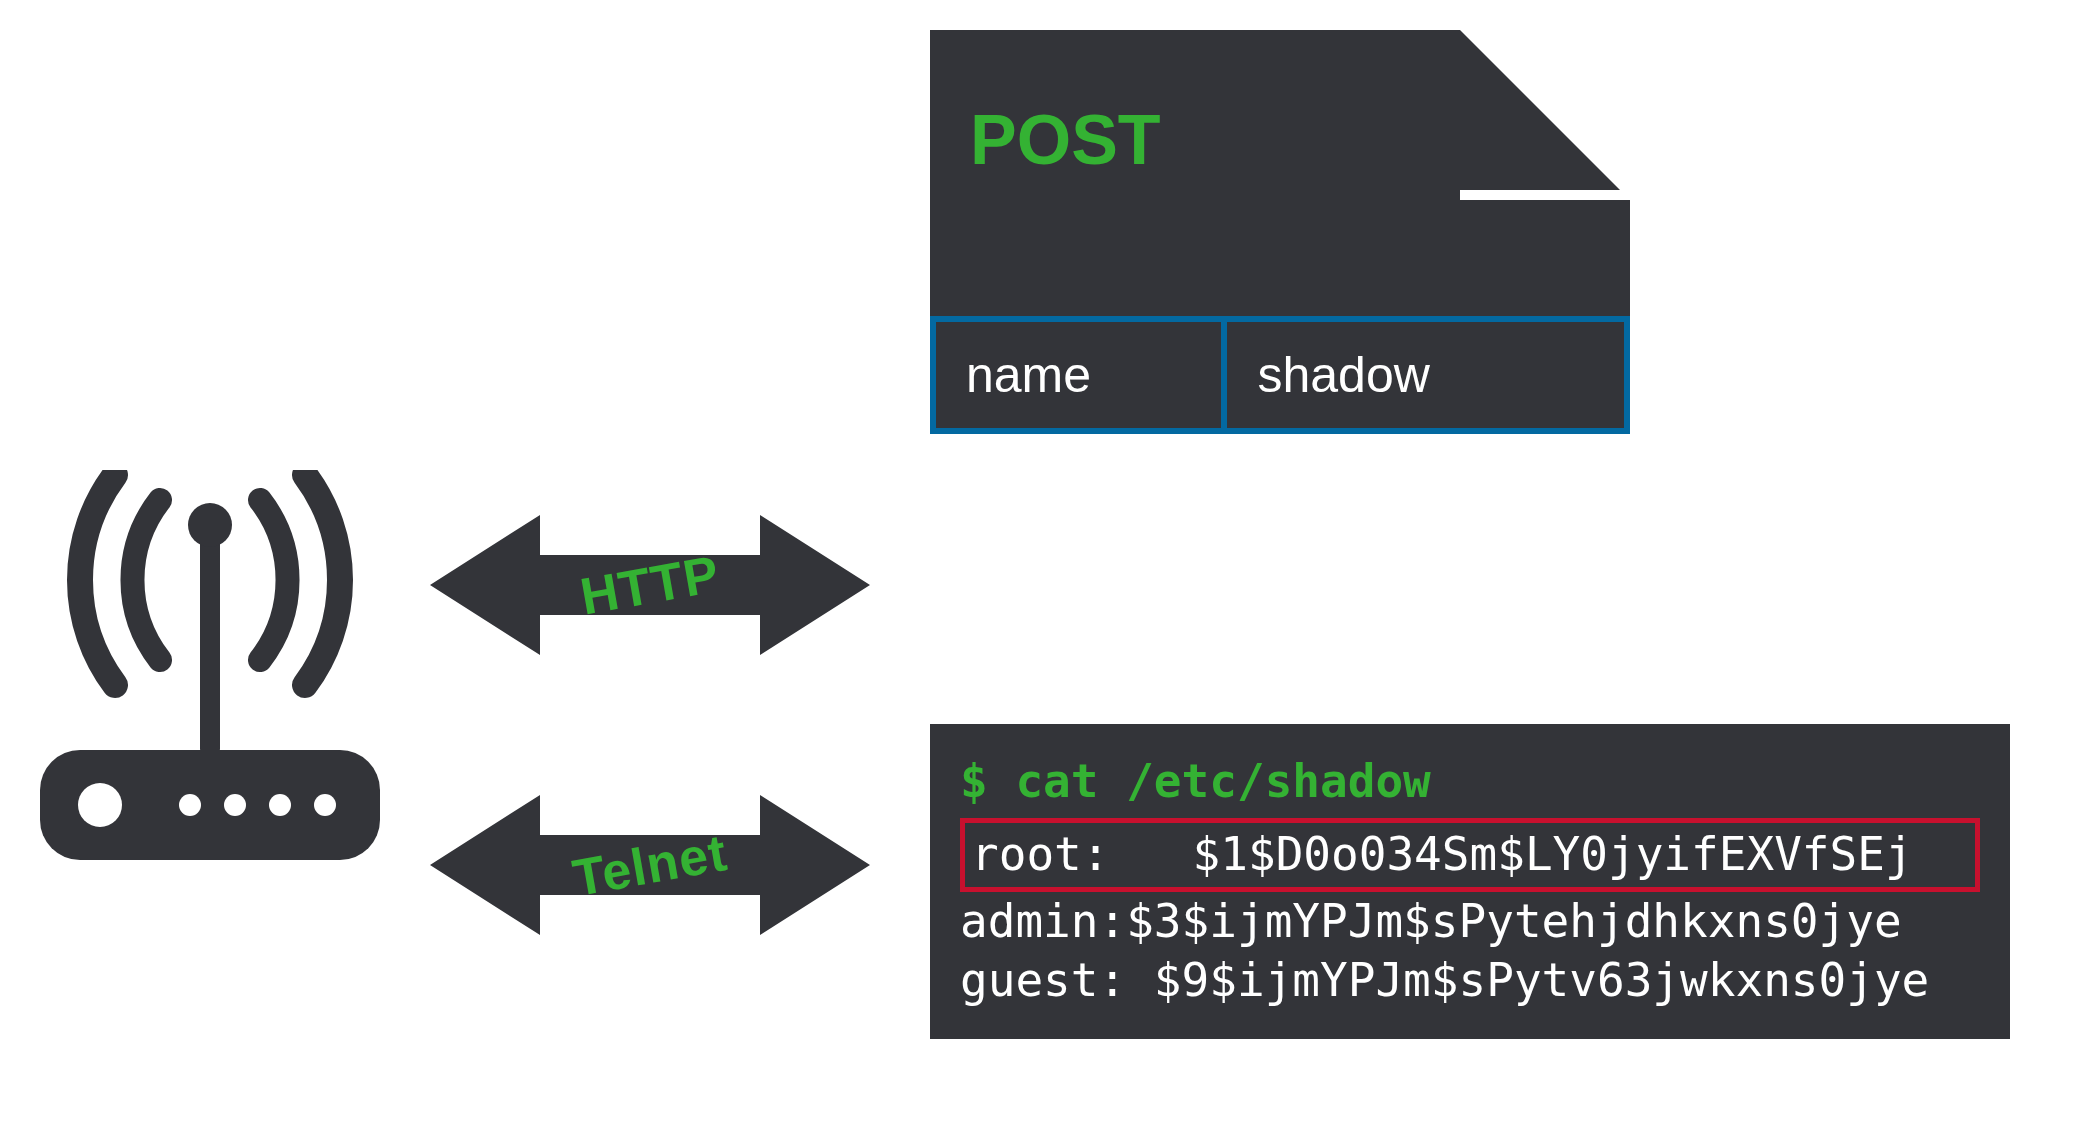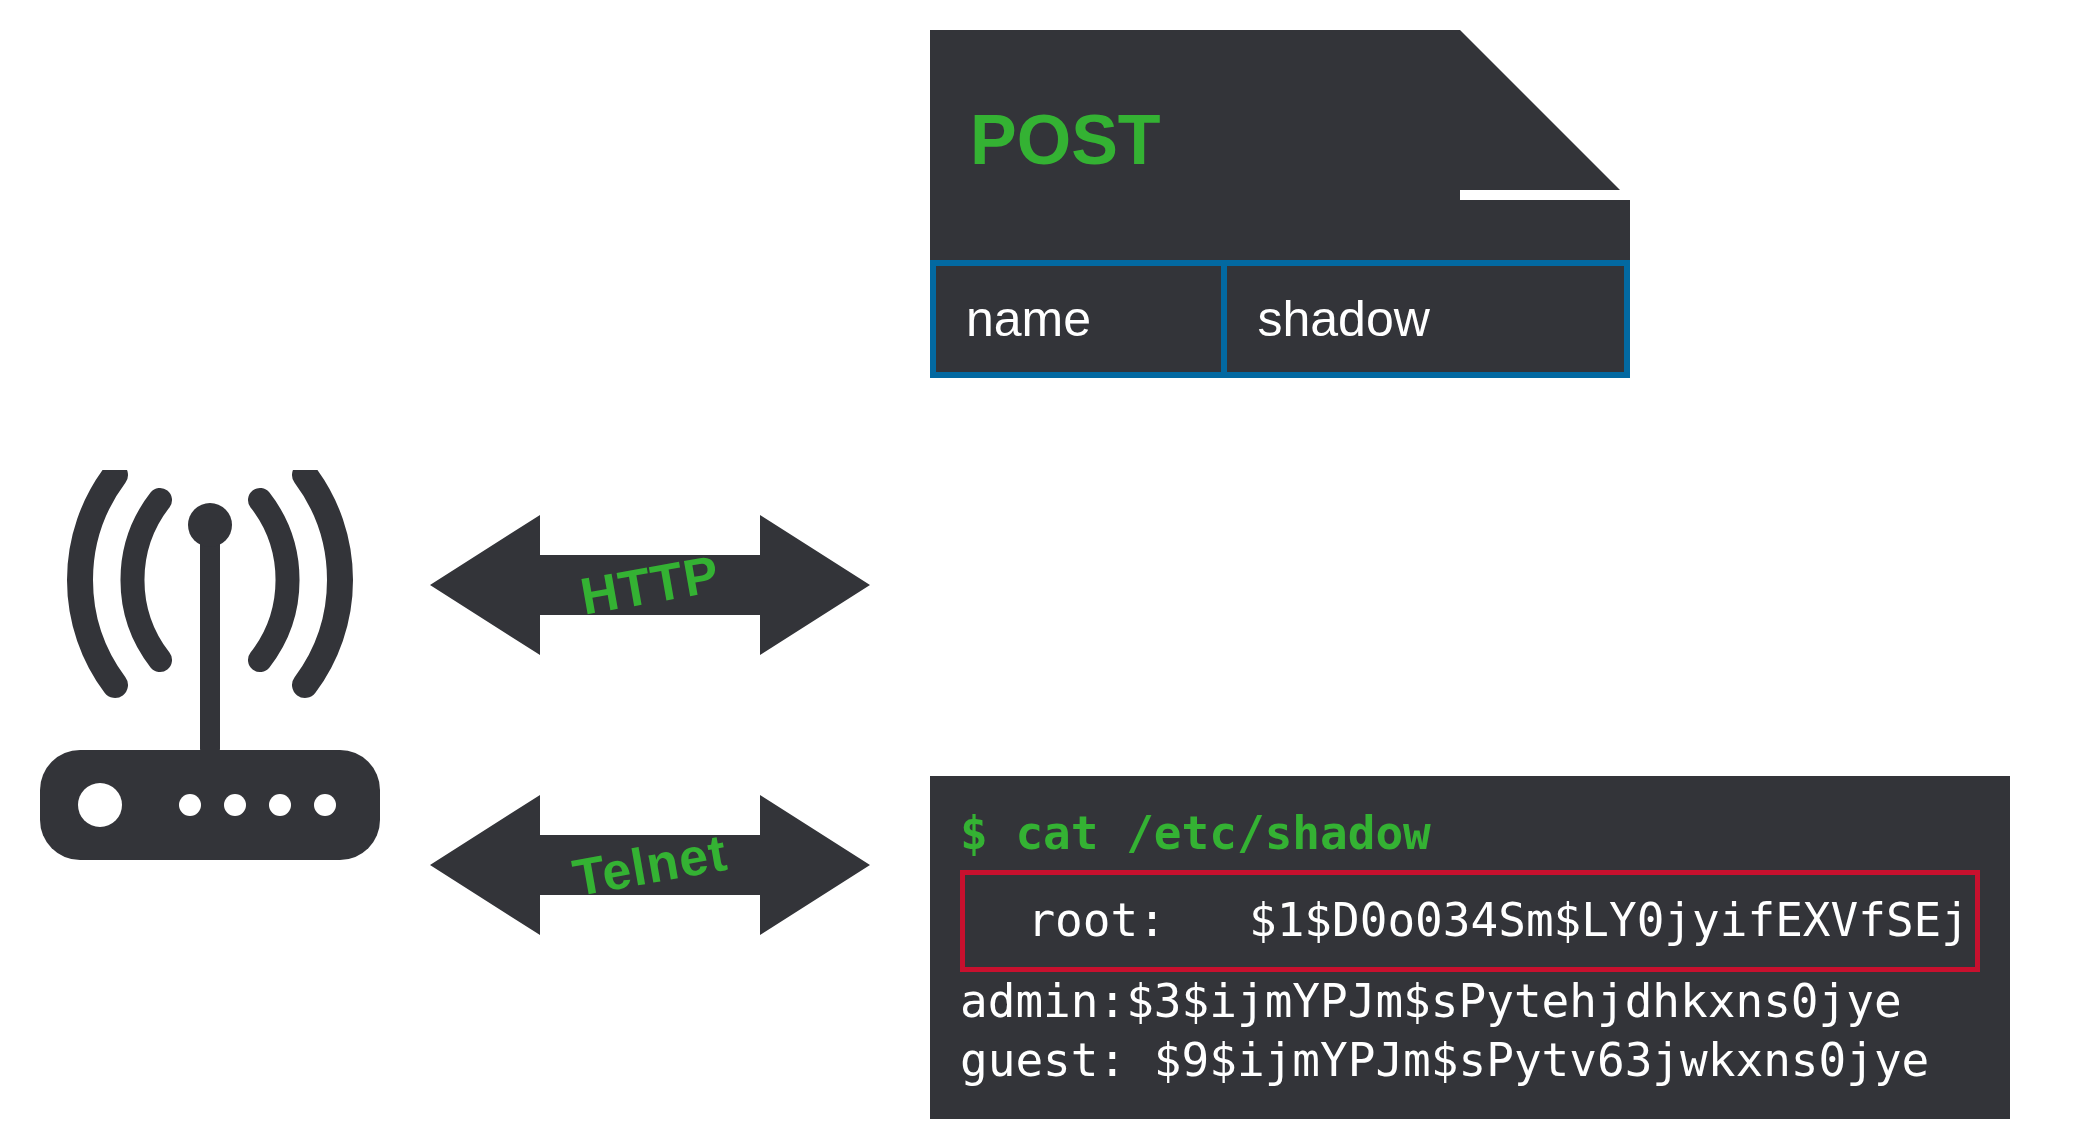--- a/index.html
+++ b/index.html
@@ -54,21 +54,21 @@
 
   
   .post-doc {
     position: absolute;
     left: 930px;
     top: 30px;
     width: 700px;
   }
   .post-header {
     position: relative;
-    height: 230px;
+    height: 286px;
     background: var(--dark);
   }
   .post-header .title {
     position: absolute;
     left: 40px;
     top: 70px;
     font-size: 70px;
     font-weight: 800;
     color: var(--green);
     font-family: "Helvetica Neue", Helvetica, Arial, sans-serif;
@@ -119,39 +119,38 @@
     font-size: 50px;
     font-weight: 400;
     padding: 24px 30px;
   }
   .post-table td:first-child { width: 42%; }
 
   
   .term {
     position: absolute;
     left: 930px;
-    top: 776px;
+    top: 724px;
     width: 1080px;
     background: var(--dark);
     padding: 28px 30px 28px 30px;
     font-family: "Menlo", "Consolas", monospace;
     font-size: 46px;
     line-height: 1.3;
     color: #ffffff;
   }
   .term .cmd {
     color: var(--green);
     font-weight: 600;
     margin-bottom: 6px;
   }
   .term .hl {
     border: 5px solid var(--red);
-    padding: 16px 6px;
+    padding: 2px 6px;
     display: block;
-    text-align: right;
   }
   .term pre {
     margin: 0;
     font-family: inherit;
     font-size: inherit;
     white-space: pre;
   }
 </style>
 </head>
 <body>

